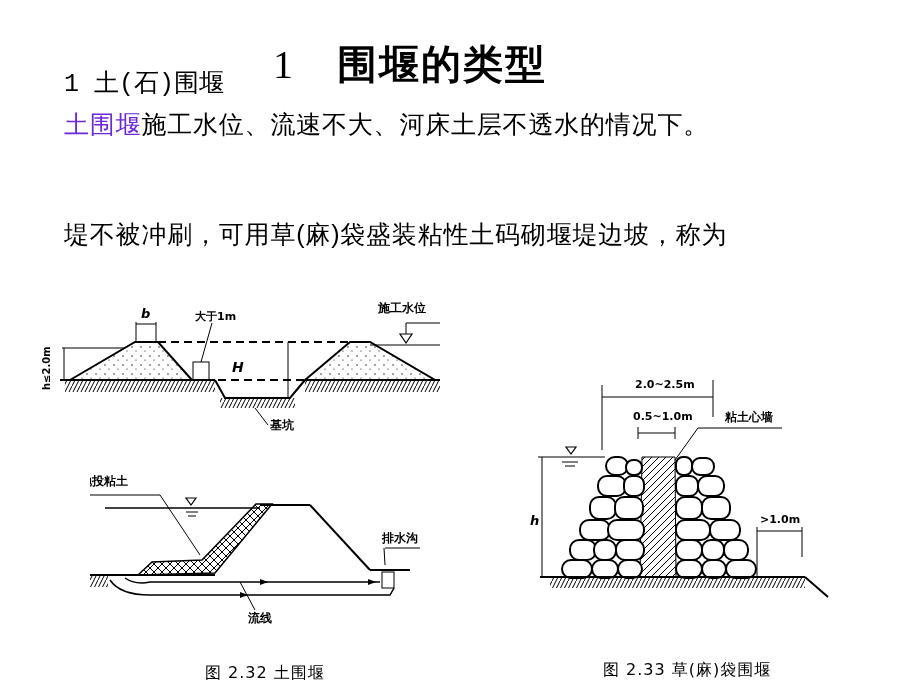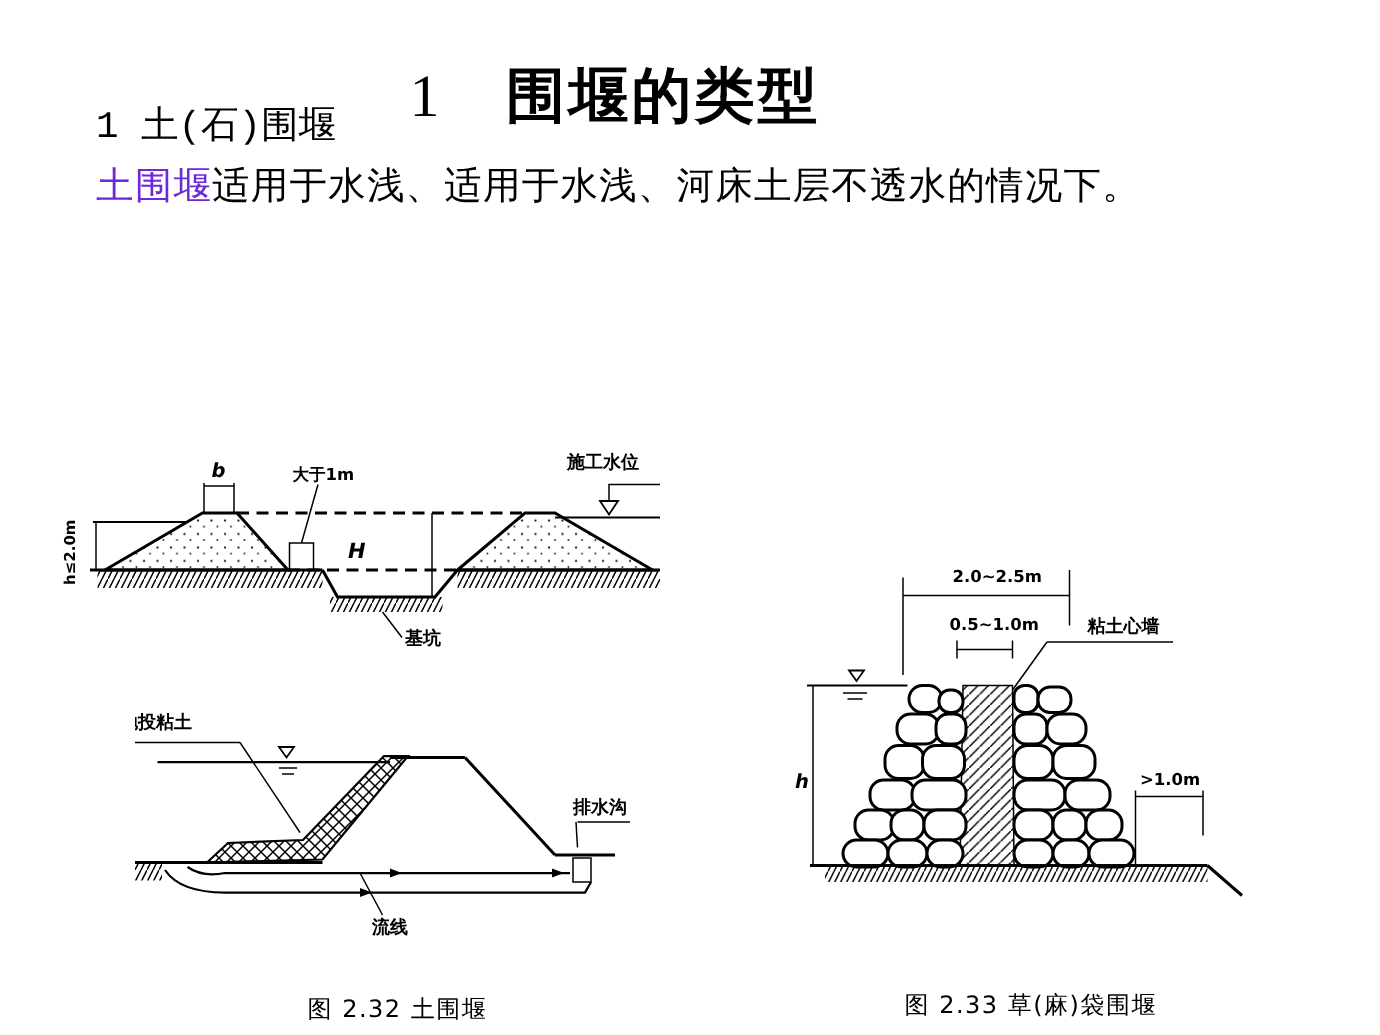--- a/index.html
+++ b/index.html
@@ -19,24 +19,24 @@
 </head>
 <body>
 
 <div class="title">
   <span class="num">1</span><span class="txt">围堰的类型</span>
 </div>
 
 <div class="subhead">1  土(石)围堰</div>
 
 <div class="para">
-  <span class="hl">土围堰</span><span>适用于水浅、适用于水浅、河床土层不透水的情况下。</span><br>
+  <span class="hl">土围堰</span><span>施工水位、流速不大、河床土层不透水的情况下。</span><br>
   <br>
   <br>
-  <br>
+  <span>堤不被冲刷，可用草(麻)袋盛装粘性土码砌堰堤边坡，称为</span><br>
 </div>
 
 <svg class="fig" style="left:40px;top:290px;" width="420" height="150" viewBox="0 0 420 150">
   <defs>
     <pattern id="hatch" width="8" height="8" patternUnits="userSpaceOnUse">
       <path d="M0,8 L4,0 M4,8 L8,0" stroke="#000" stroke-width="1"></path>
     </pattern>
     <pattern id="dots" width="9" height="9" patternUnits="userSpaceOnUse">
       <circle cx="2" cy="3" r="0.7" fill="#000"></circle>
         <circle cx="6" cy="7" r="0.6" fill="#000"></circle>

